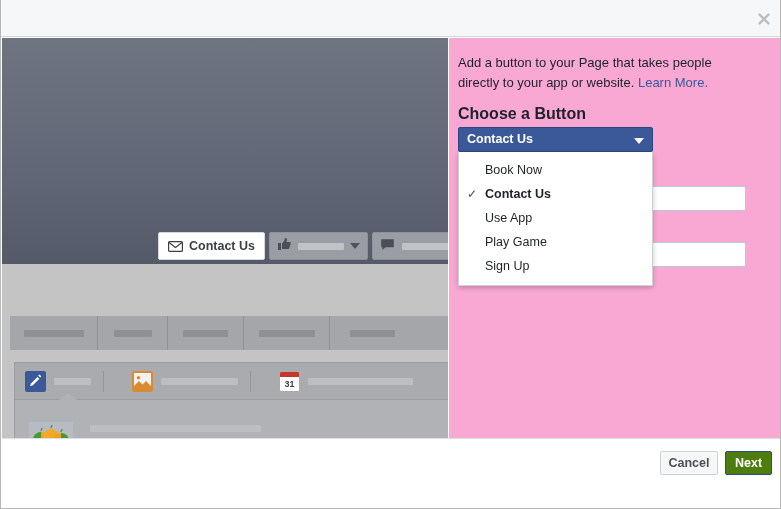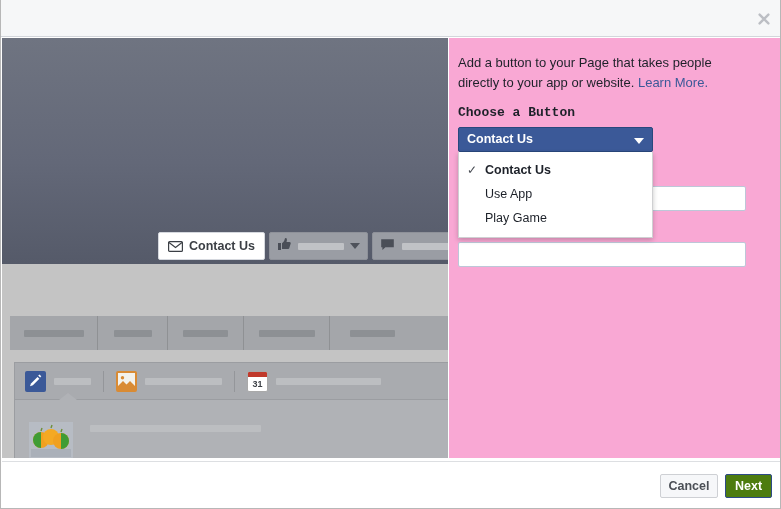--- a/index.html
+++ b/index.html
@@ -146,21 +146,21 @@
     border: 1px solid #9b9da1;
   }
   .composer-tabs {
     height: 36px;
     display: flex;
     align-items: center;
     padding-left: 10px;
     gap: 0px;
   }
   .ctab { display: flex; align-items: center; gap: 8px; padding-right: 12px; cursor: pointer; }
-  .ctab + .ctab { border-left: 1px solid #94969a; padding-left: 12px; }
+  .ctab + .ctab { border-left: 1px solid #94969a; padding-left: 28px; }
   .icon-pencil {
     width: 21px; height: 21px;
     background: #3b5998;
     border-radius: 2px;
     position: relative;
   }
   .icon-photo {
     width: 21px; height: 21px;
     background: #f0efe9;
     border: 2px solid #d98b34;
@@ -225,24 +225,23 @@
     left: 9px; top: 15px;
     width: 288px;
     font-size: 13px;
     line-height: 20px;
     color: #1d2129;
   }
   .link { color: #3b5998; cursor: pointer; }
   .field-label {
     position: absolute;
     left: 9px; top: 67px;
-    font-size: 13px;
+    font-size: 16px;
     font-weight: bold;
     color: #1d2129;
-    font-family: Liberation Mono, monospace;
   }
   .select-btn {
     position: absolute;
     left: 9px; top: 89px;
     width: 195px; height: 25px;
     background: #3b5998;
     border: 1px solid #29487d;
     border-radius: 2px;
     cursor: pointer;
   }
@@ -306,21 +305,21 @@
     position: absolute;
     left: 8px; top: 0;
     font-size: 12px;
     color: #4b4f56;
     font-weight: normal;
   }
 
   
   .footer {
     position: absolute;
-    left: 1px; top: 461px;
+    left: 1px; top: 438px;
     width: 779px; height: 49px;
     background: #ffffff;
     border-top: 1px solid #dddfe2;
   }
   .btn {
     position: absolute;
     top: 12px;
     height: 24px;
     border-radius: 2px;
     font-size: 12.5px;
@@ -473,29 +472,35 @@
     <div class="text-input" style="top:204px">
       <input type="text" value="" placeholder="" style="">
     </div>
 
     <div class="select-btn">
       <span class="sel-text">Contact Us</span>
       <span class="caret"></span>
     </div>
 
     <div class="menu">
+      <div class="menu-item">
+        <span>Book Now</span>
+      </div>
       <div class="menu-item selected">
         <span class="check">✓</span>
         <span>Contact Us</span>
       </div>
       <div class="menu-item">
         <span>Use App</span>
       </div>
       <div class="menu-item">
         <span>Play Game</span>
+      </div>
+      <div class="menu-item">
+        <span>Sign Up</span>
       </div>
     </div>
   </div>
 
   <div class="footer">
     <div class="btn btn-cancel">Cancel</div>
     <div class="btn btn-next">Next</div>
   </div>
 
 </div>

